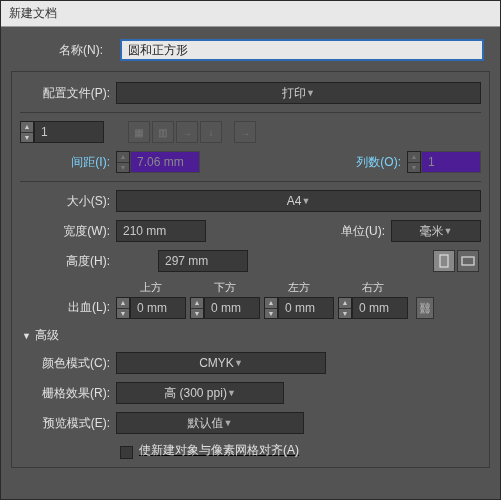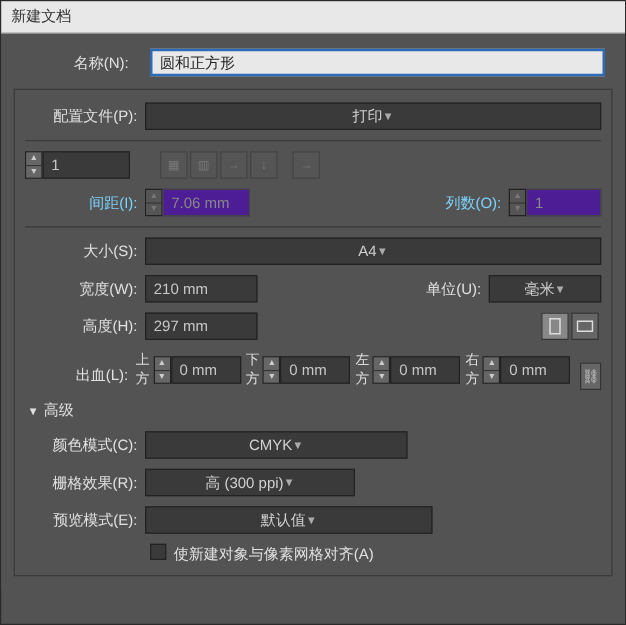--- a/index.html
+++ b/index.html
@@ -19,25 +19,25 @@
   .dropdown .arrow { font-size: 9px; color: #aaa; }
   .stepper { display: inline-flex; flex-direction: column; width: 14px; height: 22px; margin-right: 0; border: 1px solid #222; }
   .stepper .btn { flex: 1; background: #666; color: #ccc; font-size: 7px; display: flex; align-items: center; justify-content: center; cursor: pointer; border-bottom: 1px solid #333; }
   .stepper .btn:last-child { border-bottom: none; }
   .stepper.disabled .btn { background: #555; color: #777; }
   .iconbtn { width: 22px; height: 22px; background: #666; border: 1px solid #333; display: inline-flex; align-items: center; justify-content: center; color: #ccc; font-size: 10px; margin-right: 2px; cursor: pointer; }
   .iconbtn.disabled { background: #555; color: #777; border-color: #444; }
   .iconbtn.toggle-on { background: #888; }
   .section-header { display: flex; align-items: center; color: #e0e0e0; font-size: 12px; margin: 8px 0 8px 2px; cursor: pointer; }
   .section-header .tri { font-size: 9px; margin-right: 4px; }
-  .checkbox-row { display: flex; align-items: flex-start; margin-left: 100px; margin-top: 6px; }
+  .checkbox-row { display: flex; align-items: flex-end; margin-left: 100px; margin-top: 6px; text-decoration: underline; }
   .checkbox { width: 13px; height: 13px; background: #3a3a3a; border: 1px solid #222; margin-right: 6px; }
   .checkbox-label { color: #e0e0e0; font-size: 12px; }
   .bleed-group { display: flex; align-items: flex-end; gap: 4px; }
-  .bleed-col { display: flex; flex-direction: row; align-items: center; }
+  .bleed-col { display: flex; flex-direction: column; align-items: center; }
   .bleed-col .sub { color: #ddd; font-size: 11px; margin-bottom: 2px; }
   .bleed-input-wrap { display: flex; }
   .link-icon { width: 18px; height: 22px; background: #666; border: 1px solid #333; display: flex; align-items: center; justify-content: center; color: #ccc; font-size: 11px; margin-left: 4px; }
   .orientation-btn svg { width: 14px; height: 14px; }
   hr.sep { border: none; border-top: 1px solid #3a3a3a; margin: 6px 0 8px 0; }
   .name-row { display: flex; align-items: center; margin-bottom: 10px; padding: 0 6px; justify-content: center; }
 </style>
 </head>
 <body>
 
@@ -109,21 +109,21 @@
         <div style="flex:1"></div>
         <div class="label" style="width:60px">单位(U):</div>
         <div class="dropdown" style="width:90px">
           <span>毫米</span>
             <span class="arrow">▼</span>
         </div>
       </div>
 
       <div class="row">
         <div class="label">高度(H):</div>
-        <input class="input-text dark" style="width: 90px;" value="297 mm">
+        <input class="input-text dark" style="width: 90px; margin-left: 42px;" value="297 mm">
         <div style="flex:1"></div>
         <div class="iconbtn toggle-on orientation-btn">
           <svg viewBox="0 0 14 14">
               <rect x="3" y="1" width="8" height="12" fill="none" stroke="#ddd" stroke-width="1.2"></rect>
             </svg>
         </div>
         <div class="iconbtn orientation-btn">
           <svg viewBox="0 0 14 14">
               <rect x="1" y="3" width="12" height="8" fill="none" stroke="#ddd" stroke-width="1.2"></rect>
             </svg>
@@ -193,21 +193,21 @@
       <div class="row">
         <div class="label">栅格效果(R):</div>
         <div class="dropdown" style="width:168px">
           <span>高 (300 ppi)</span>
             <span class="arrow">▼</span>
         </div>
       </div>
 
       <div class="row">
         <div class="label">预览模式(E):</div>
-        <div class="dropdown" style="width:230px">
+        <div class="dropdown" style="width:188px">
           <span>默认值</span>
             <span class="arrow">▼</span>
         </div>
       </div>
 
       <div class="checkbox-row">
         <div class="checkbox"></div>
         <div class="checkbox-label">使新建对象与像素网格对齐(A)</div>
       </div>
 

